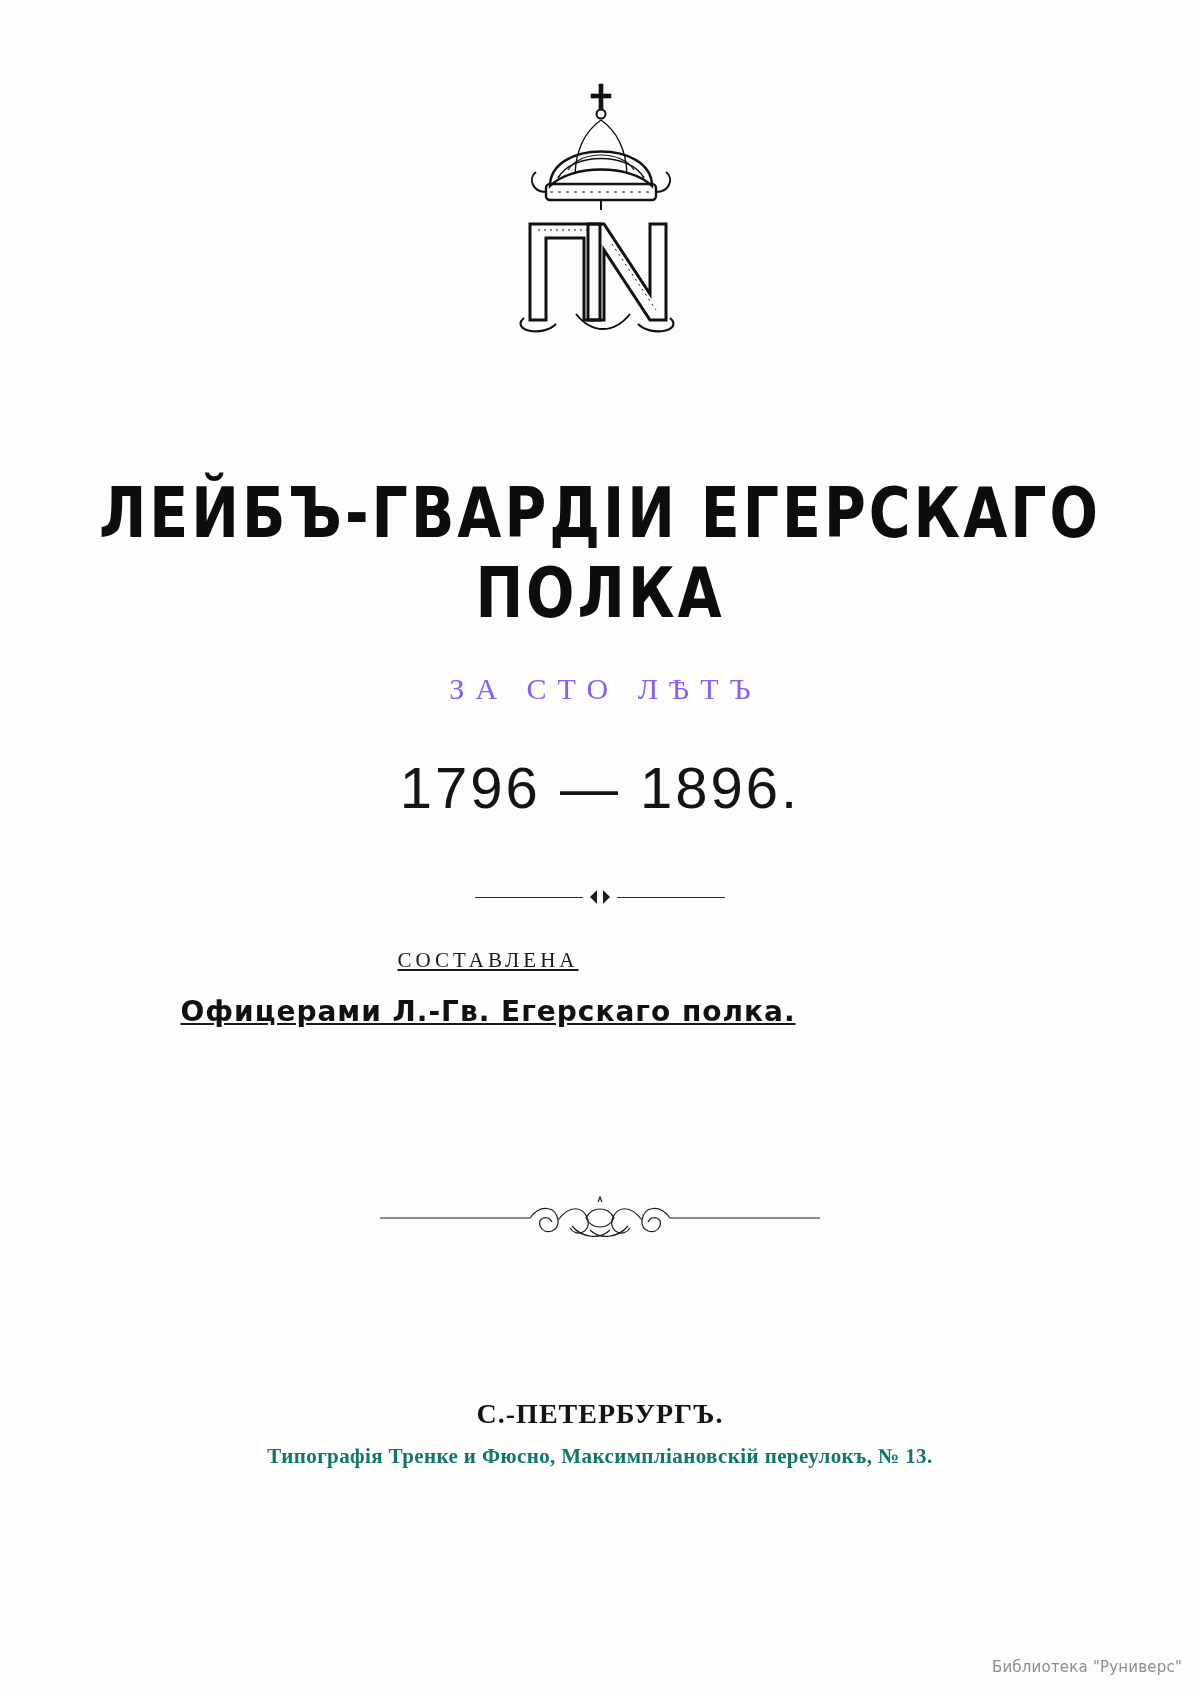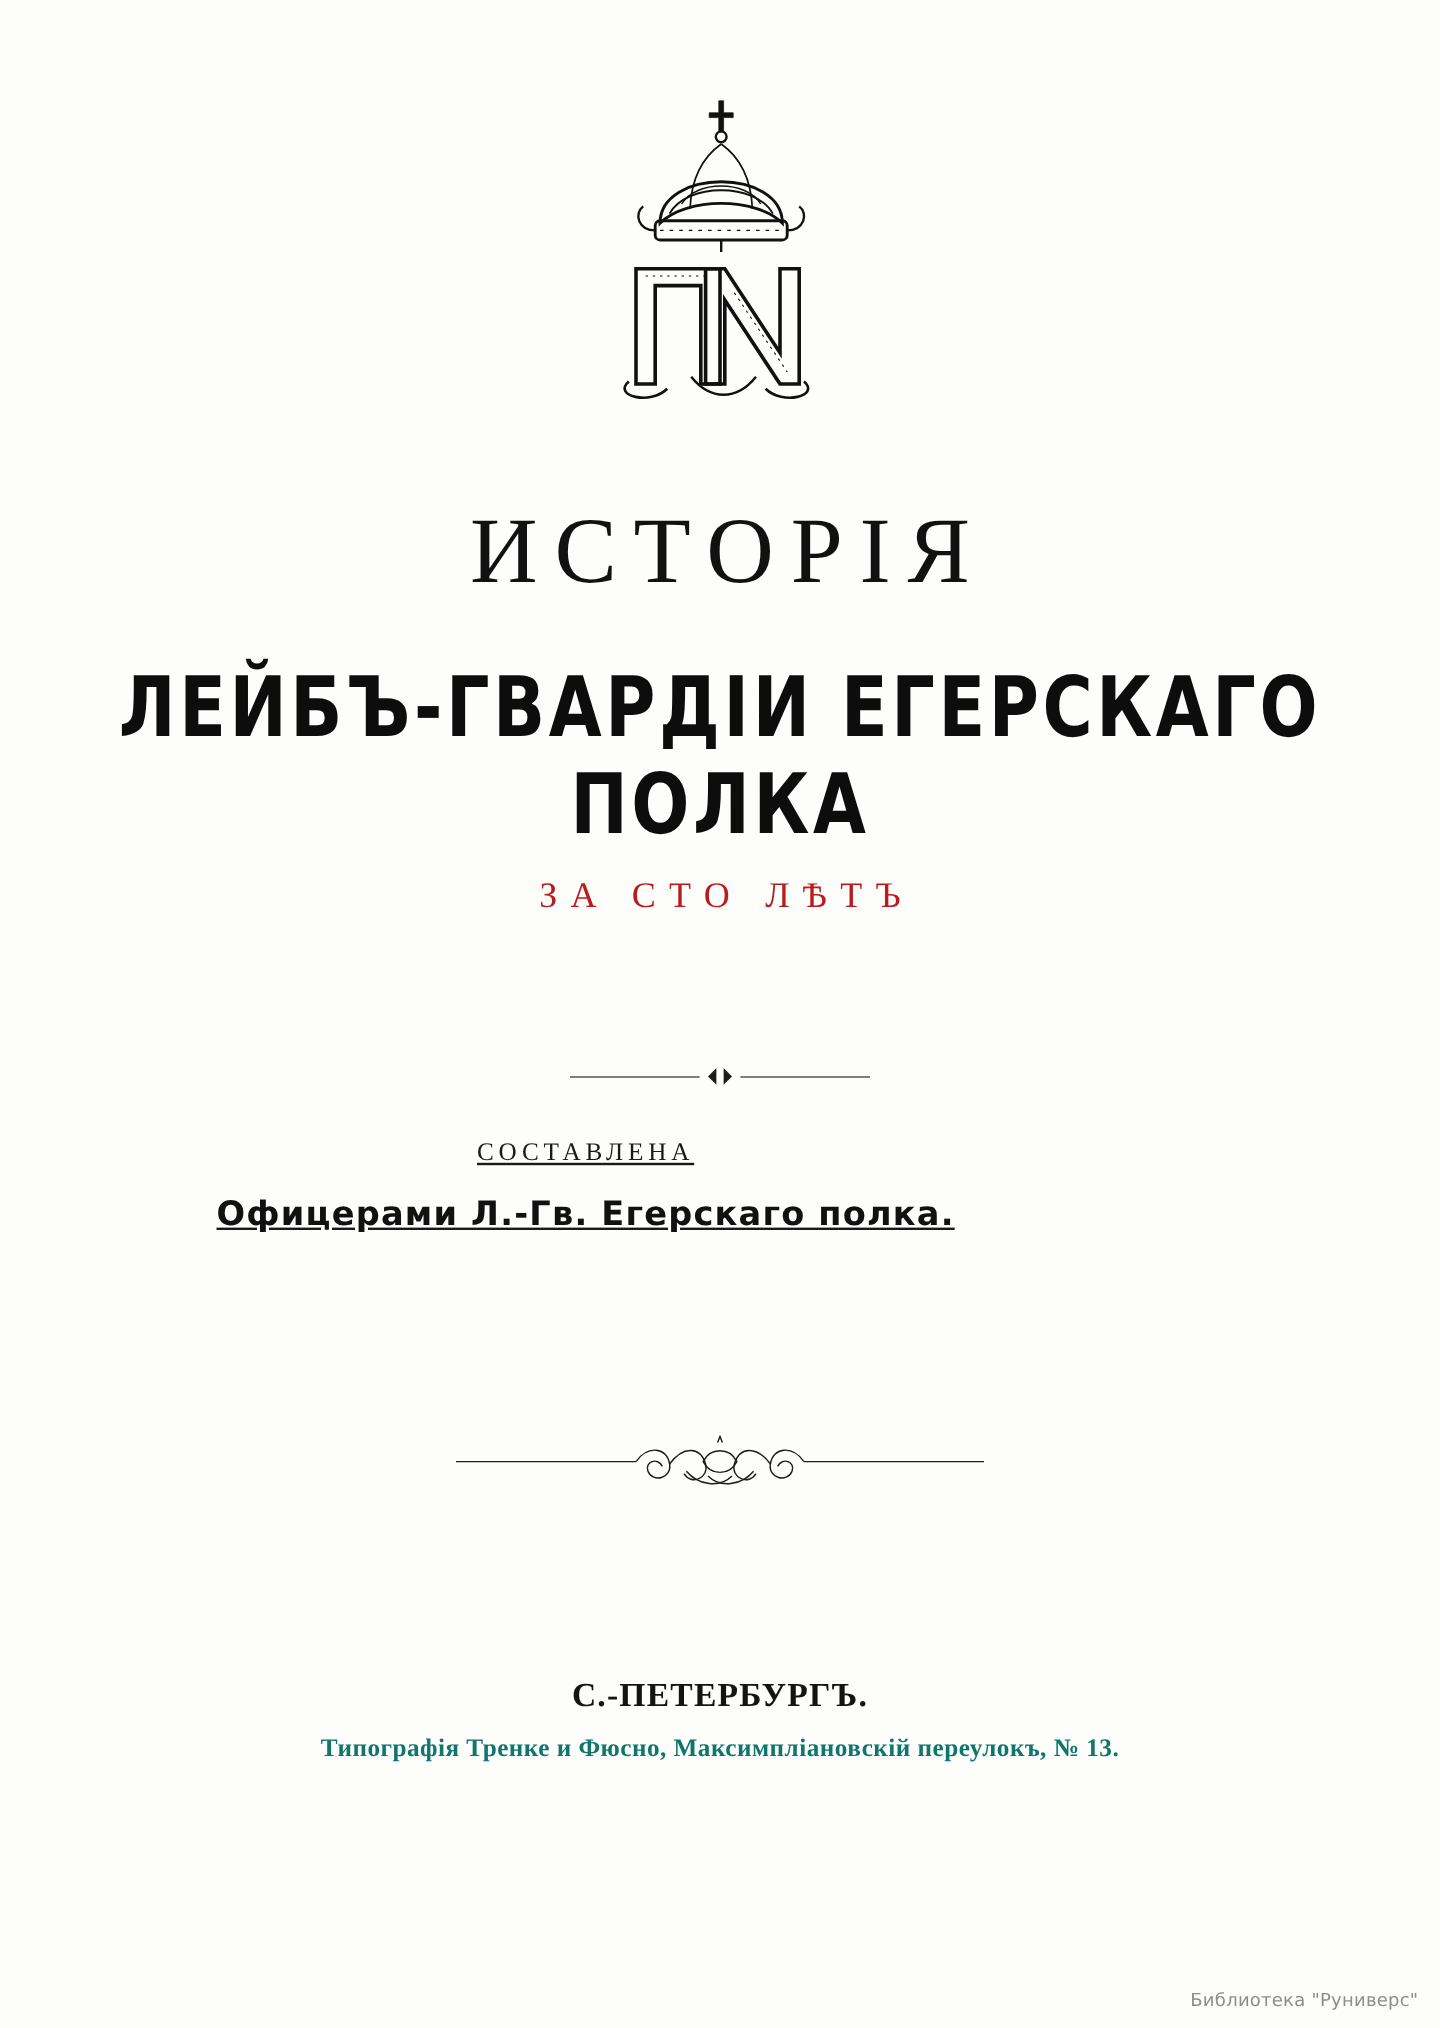--- a/index.html
+++ b/index.html
@@ -55,25 +55,25 @@
     margin-top: 52px;
     font-family: "DejaVu Sans", sans-serif;
     font-size: 57px;
     font-weight: 700;
     letter-spacing: 3px;
     color: #0d0d0d;
     transform: scaleY(1.22);
     transform-origin: center top;
   }
   .period-label {
-    margin-top: 48px;
+    margin-top: 68px;
     font-family: "Liberation Serif", serif;
     font-size: 30px;
     letter-spacing: 11px;
-    color: #b91c1c;
+    color: #8b5cf6;
     margin-left: 11px;
   }
   .years {
     margin-top: 48px;
     font-family: "Liberation Sans", sans-serif;
     font-size: 58px;
     letter-spacing: 3px;
     color: #141414;
   }
 
@@ -225,23 +225,23 @@
 
           <path d="M44 240 C30 252 62 260 76 246" stroke-width="2.2"></path>
           <path d="M190 240 C204 252 172 260 158 246" stroke-width="2.2"></path>
           <path d="M96 236 C112 256 134 256 150 236" stroke-width="2"></path>
         </g>
       </svg>
     </span>
   </div>
 
   <div class="title-block">
-    <div class="main-title">ИСТОРІЯ</div>
     <div class="sub-title">ЛЕЙБЪ-ГВАРДIИ ЕГЕРСКАГО ПОЛКА</div>
     <div class="period-label">ЗА СТО ЛѢТЪ</div>
+    <div class="years">1796 — 1896.</div>
   </div>
 
   <div class="rule-diamond">
     <span class="line"></span>
     <span class="dia2"></span>
     <span class="dia"></span>
     <span class="line"></span>
   </div>
 
   <div class="credits">

